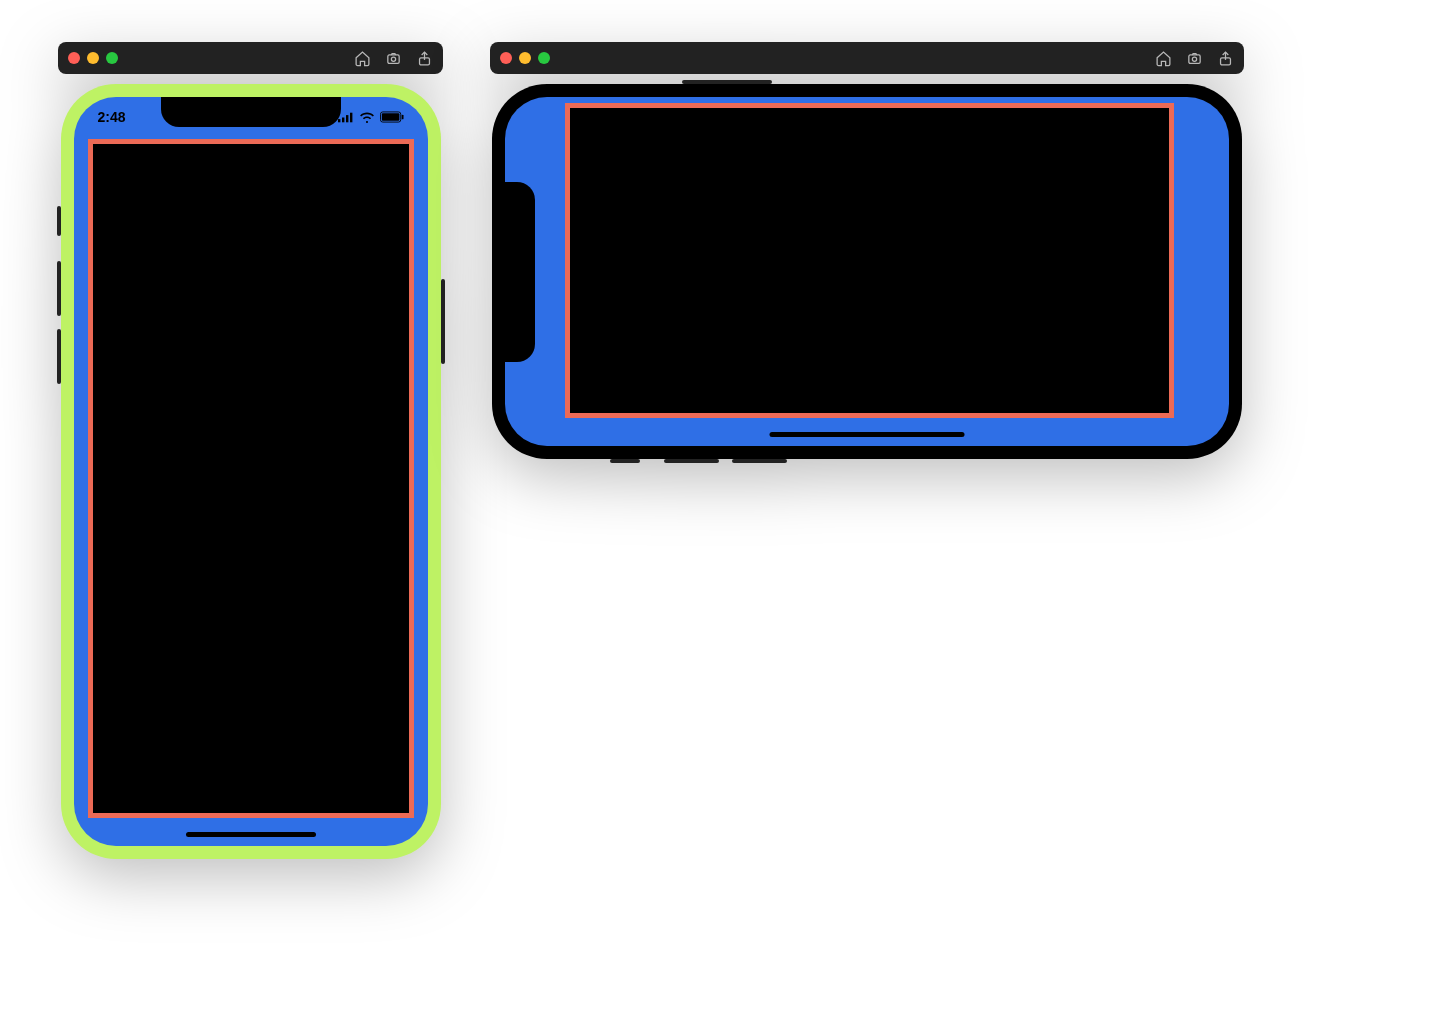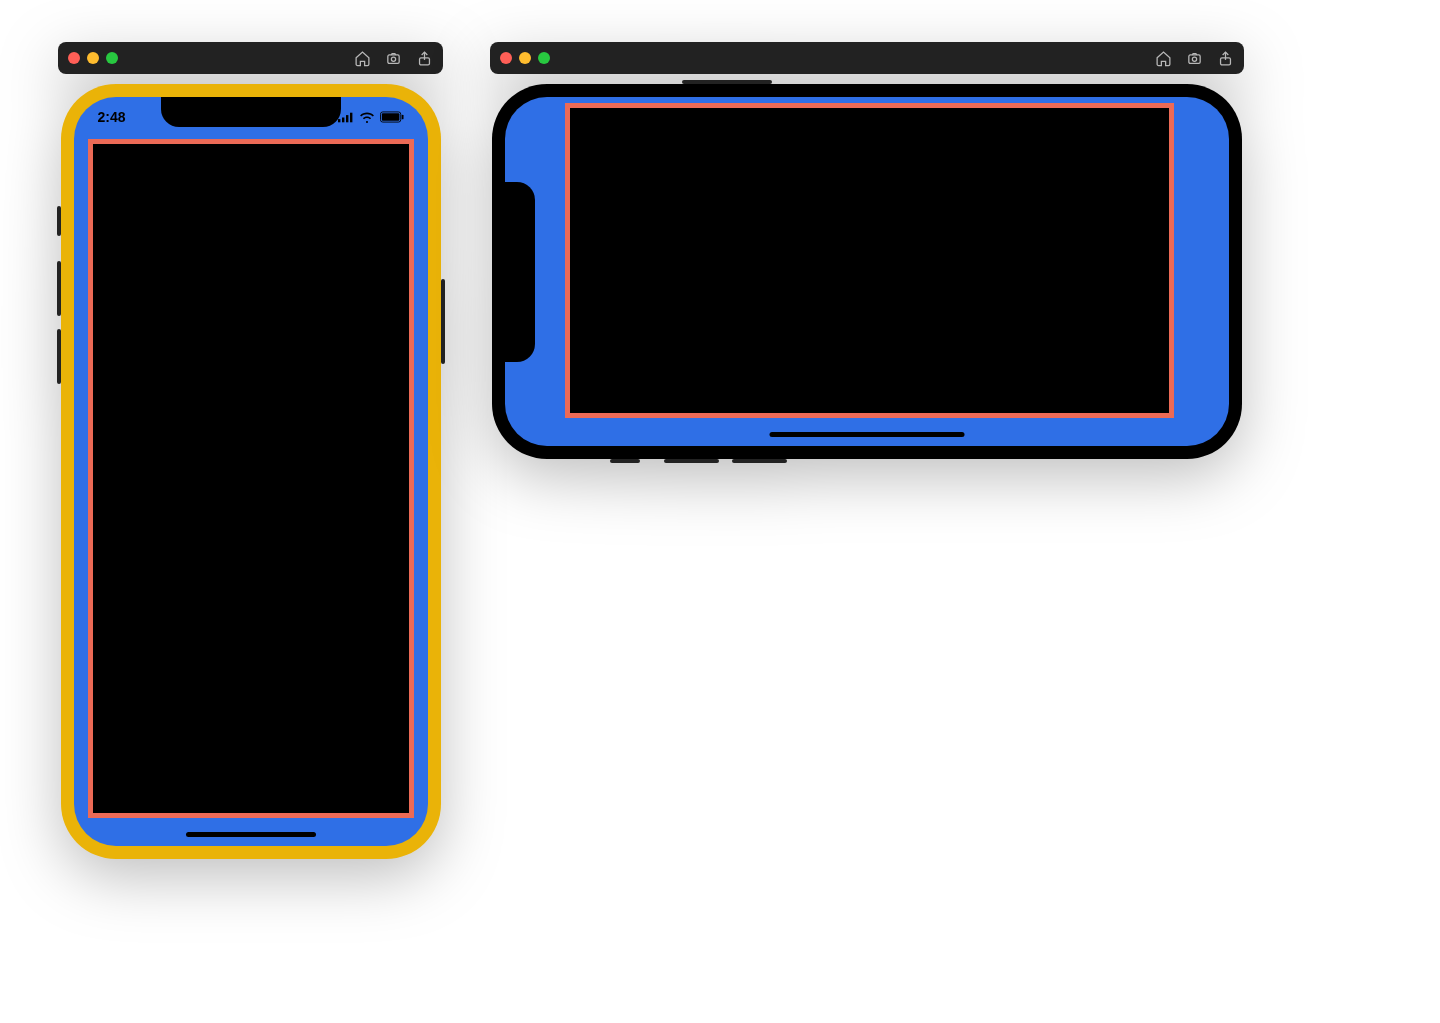--- a/index.html
+++ b/index.html
@@ -61,21 +61,21 @@
     .toolbar-icons svg {
       width: 17px;
       height: 17px;
       display: block;
     }
 
     
     .phone-portrait {
       width: 380px;
       height: 775px;
-      background: #eab308;
+      background: #bef264;
       border-radius: 55px;
       padding: 13px;
       position: relative;
       margin: 0 auto;
       text-align: center;
     }
     .phone-portrait .screen {
       width: 100%;
       height: 100%;
       background: #2f6fe6; 

